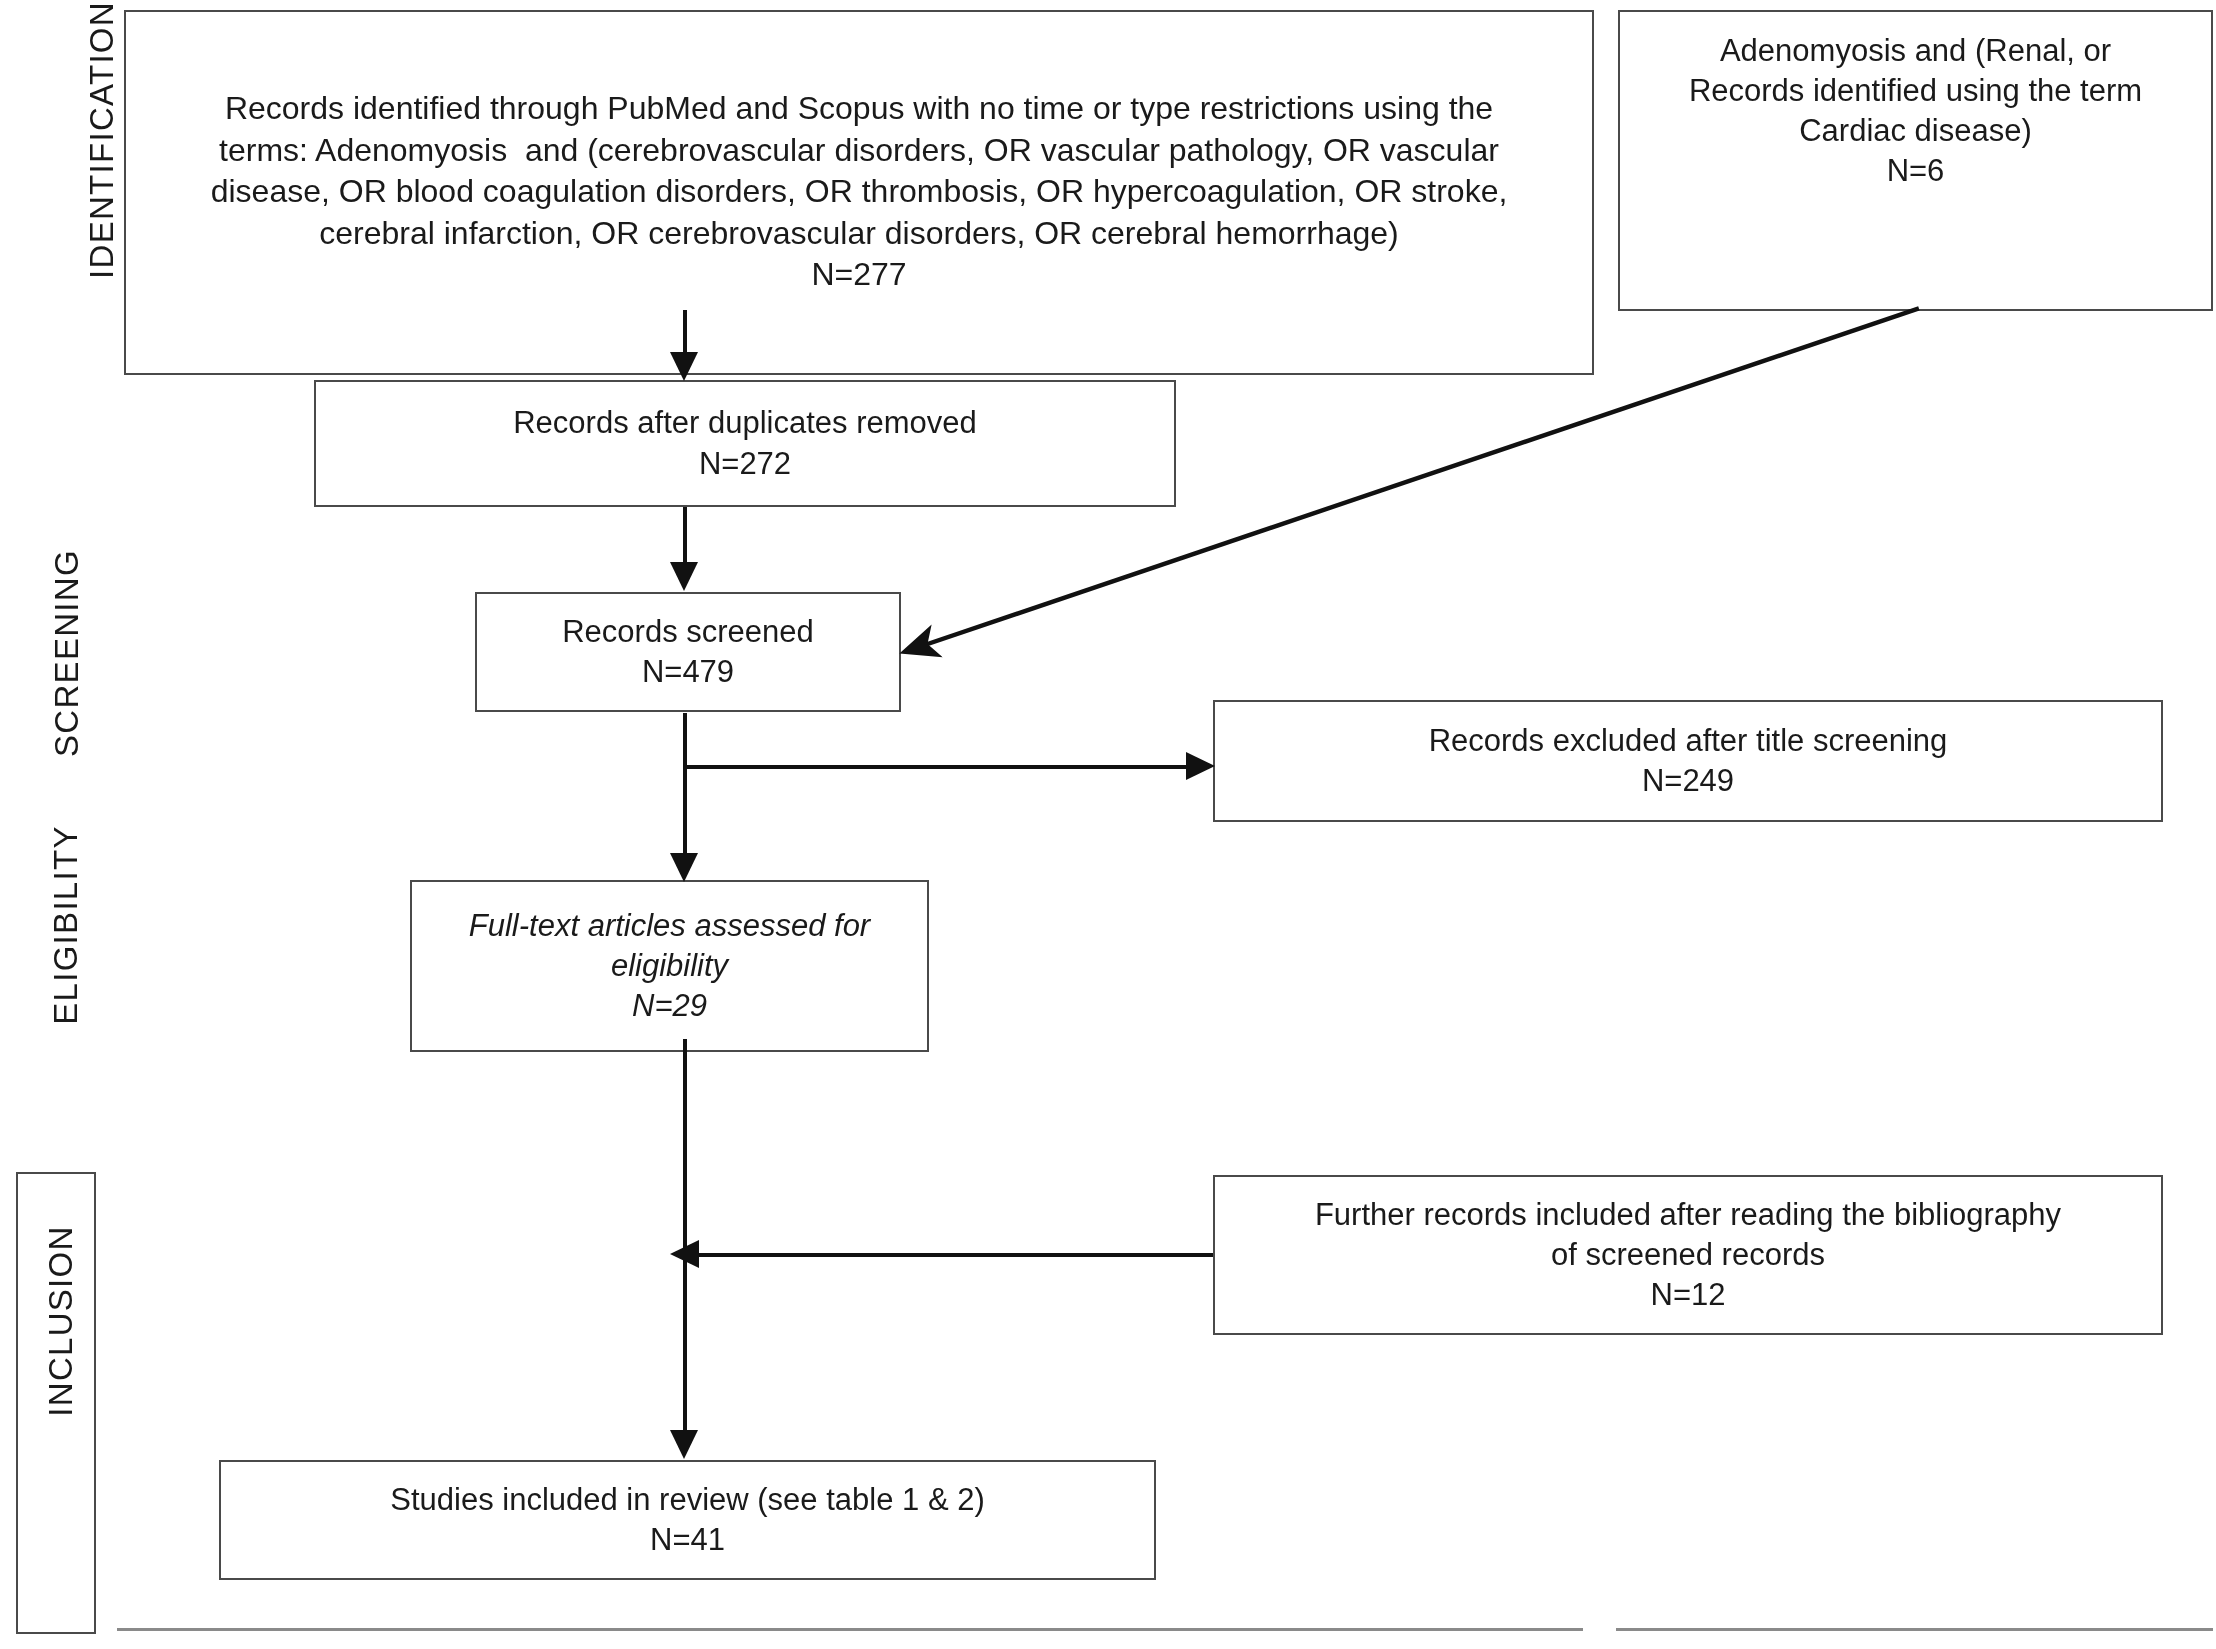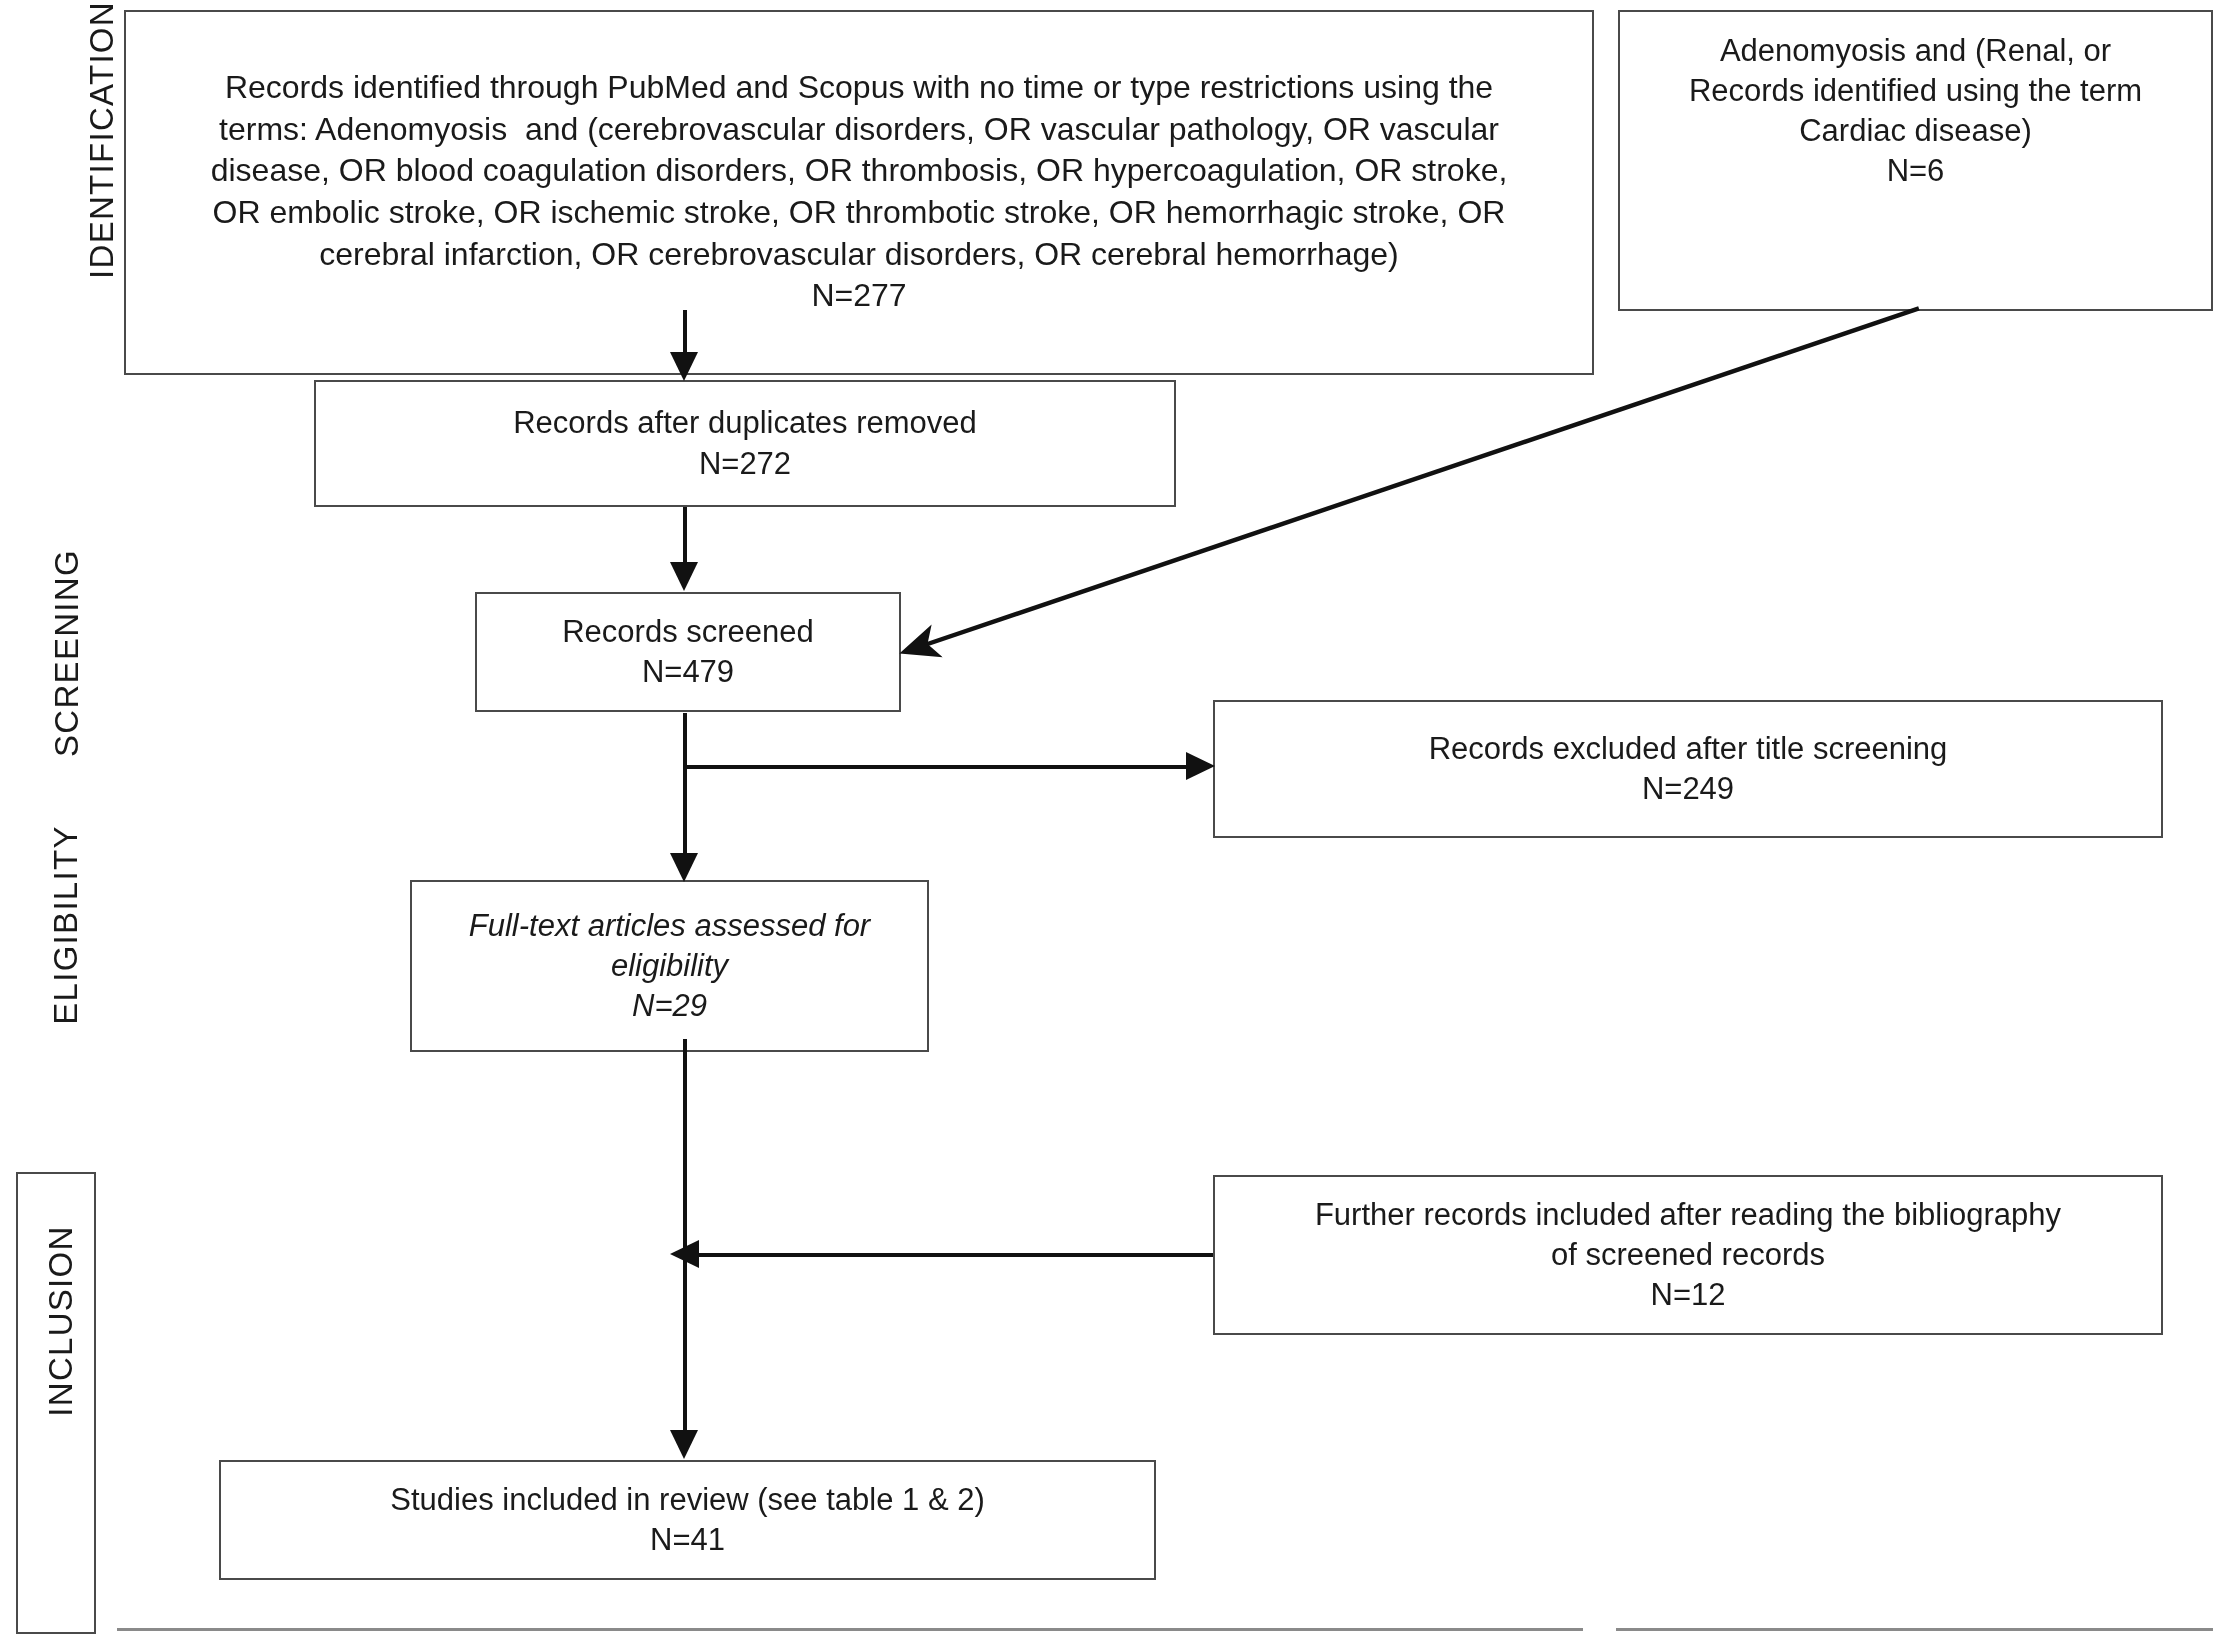--- a/index.html
+++ b/index.html
@@ -112,21 +112,20 @@
 
   <div class="stage stage-rot" style="left:-48px; top:890px; width:228px; height:70px;">ELIGIBILITY</div>
 
   <div class="stage-frame" style="left:16px; top:1172px; width:80px; height:462px;"></div>
   <div class="stage stage-rot" style="left:-44px; top:1286px; width:209px; height:70px;">INCLUSION</div>
 
   <div class="fbox" style="left:124px; top:9.5px; width:1470px; height:365px; font-size:32px;">
     <span class="ln">Records identified through PubMed and Scopus with no time or type restrictions using the</span>
     <span class="ln">terms: Adenomyosis  and (cerebrovascular disorders, OR vascular pathology, OR vascular</span>
     <span class="ln">disease, OR blood coagulation disorders, OR thrombosis, OR hypercoagulation, OR stroke,</span>
-    <span class="ln">OR embolic stroke, OR ischemic stroke, OR thrombotic stroke, OR hemorrhagic stroke, OR</span>
     <span class="ln">cerebral infarction, OR cerebrovascular disorders, OR cerebral hemorrhage)</span>
     <span class="ln">N=277</span>
   </div>
 
   <div class="fbox" style="left:1618px; top:9.5px; width:595px; height:301px; justify-content:flex-start; padding-top:19px;">
     <span class="ln">Adenomyosis and (Renal, or</span>
     <span class="ln">Records identified using the term</span>
     <span class="ln">Cardiac disease)</span>
     <span class="ln">N=6</span>
   </div>
@@ -134,21 +133,21 @@
   <div class="fbox" style="left:291px; top:380px; width:862px; height:127px;margin-left:23px;">
     <span class="ln">Records after duplicates removed</span>
     <span class="ln">N=272</span>
   </div>
 
   <div class="fbox" style="left:475px; top:592px; width:426px; height:120px;text-align:center;">
     <span class="ln">Records screened</span>
     <span class="ln">N=479</span>
   </div>
 
-  <div class="fbox" style="left:1213px; top:700px; width:950px; height:138px;">
+  <div class="fbox" style="left:1213px; top:700px; width:950px; height:122px;">
     <span class="ln">Records excluded after title screening</span>
     <span class="ln">N=249</span>
   </div>
 
   <div class="fbox" style="left:410px; top:880px; width:519px; height:172px;font-style:italic;">
     <span class="ln">Full-text articles assessed for</span>
     <span class="ln">eligibility</span>
     <span class="ln">N=29</span>
   </div>
 

